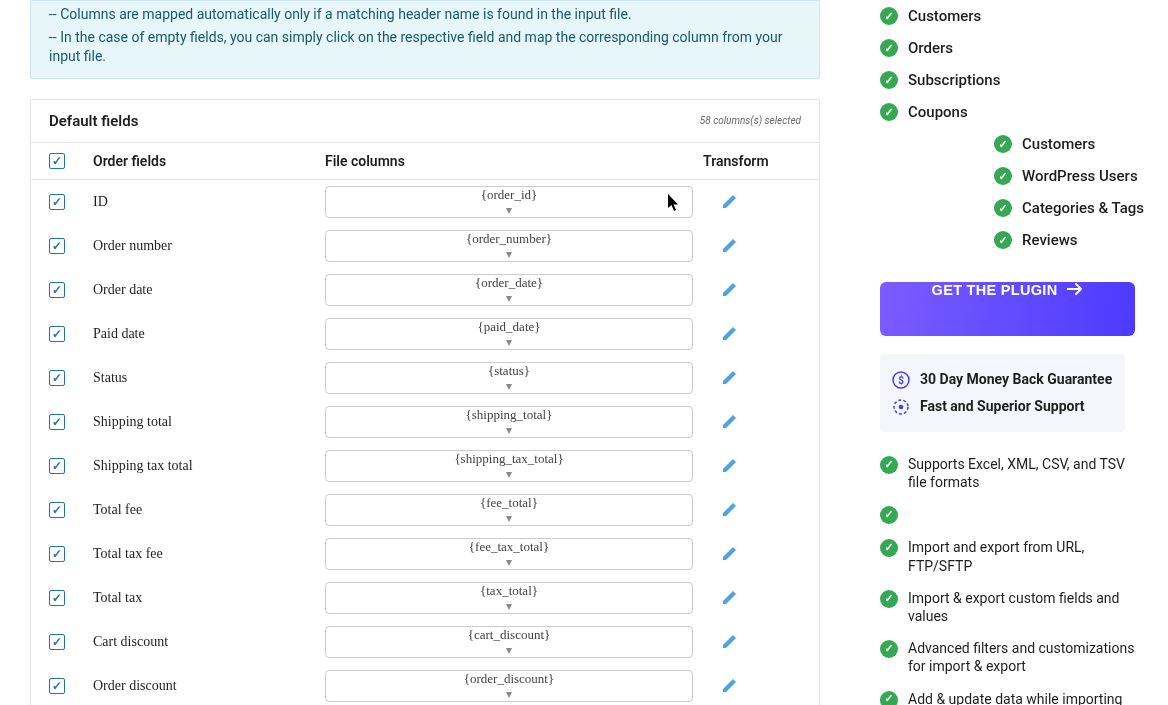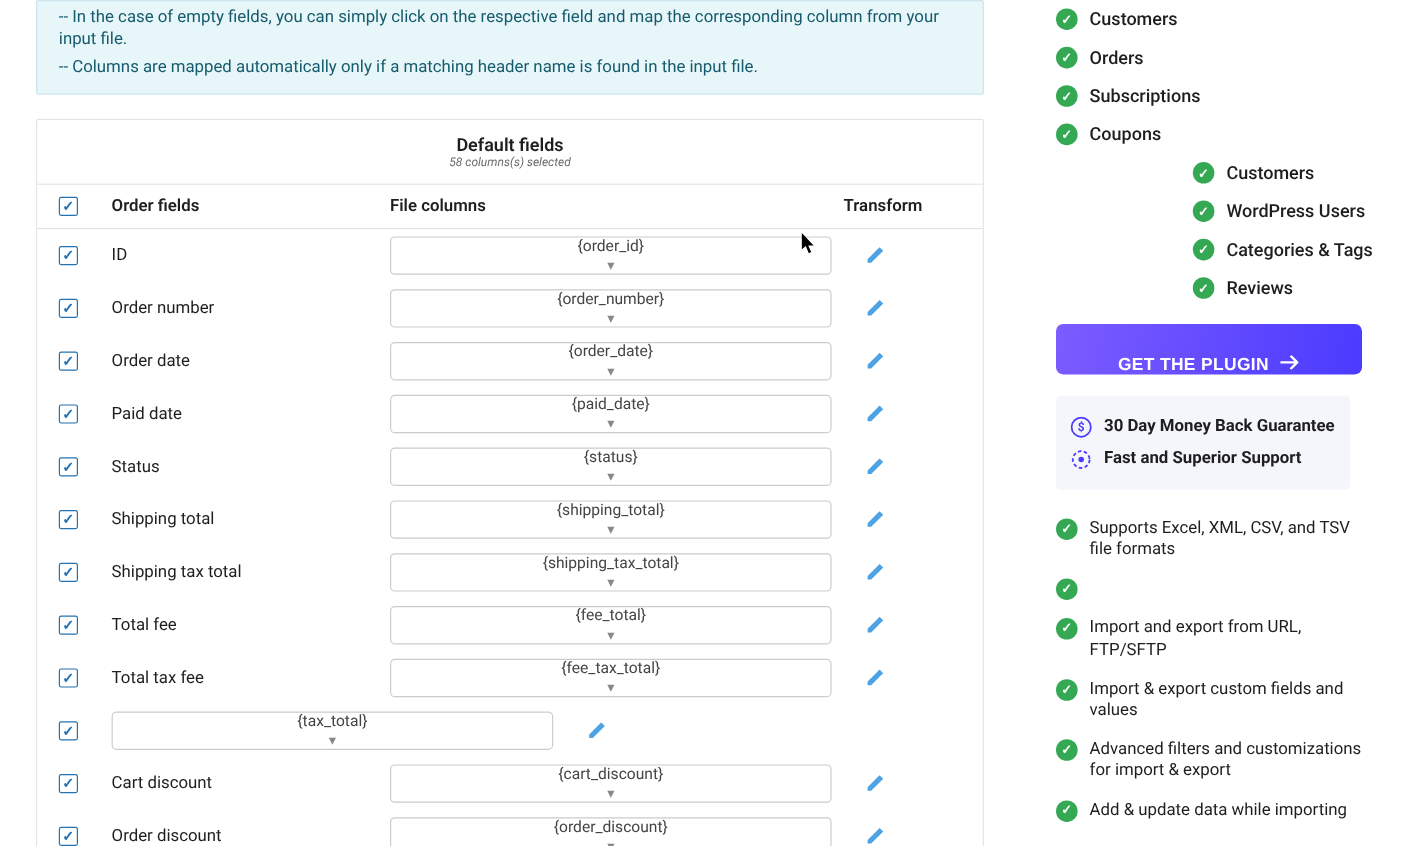--- a/index.html
+++ b/index.html
@@ -31,21 +31,20 @@
     .field-card {
       border: 1px solid #e5e5e5;
       border-radius: 2px;
     }
     .field-card-header {
       display: flex;
       align-items: center;
       justify-content: space-between;
       padding: 12px 18px;
       border-bottom: 1px solid #e5e5e5;
-      flex-direction: column;
     }
     .field-card-title {
       font-size: 15px;
       font-weight: 600;
       color: #1e1e1e;
     }
     .field-card-count {
       font-size: 10px;
       font-style: italic;
       color: #6b6b6b;
@@ -60,20 +59,21 @@
       font-size: 14px;
     }
     .col-master-cb { width: 44px; display: flex; align-items: center; }
     .col-orderf { width: 232px; }
     .col-filecol { width: 378px; }
     .col-transform { flex: 1; }
     .field-row {
       display: flex;
       align-items: center;
       padding: 6px 18px;
+      font-family: Liberation Serif, serif;
     }
     .col-cb { width: 44px; display: flex; align-items: center; padding-left: 0; }
     .checkbox {
       width: 16px; height: 16px;
       border: 1.5px solid #2271b1;
       border-radius: 2px;
       background: #fff;
       display: inline-flex; align-items: center; justify-content: center;
       cursor: pointer;
     }
@@ -143,32 +143,32 @@
       color: #fff;
       display: inline-flex;
       align-items: center; justify-content: center;
       font-size: 11px;
       font-weight: 700;
       margin-right: 10px;
       flex-shrink: 0;
     }
     .cta-button {
       width: 255px;
-      height: 42px;
+      height: 54px;
       border: none;
       border-radius: 6px;
       background: linear-gradient(100deg, #7b5cff, #4b3bff);
       color: #fff;
       font-size: 14.5px;
       font-weight: 700;
       letter-spacing: 0.3px;
       display: inline-flex;
-      align-items: flex-end;
+      align-items: flex-start;
       justify-content: center;
-      margin: 14px 0 18px 0;
+      margin: 26px 0 18px 0;
       cursor: pointer;
     }
     .cta-button .arrow { margin-left: 10px; }
     .badge-card {
       background: #f4f6fb;
       border-radius: 4px;
       padding: 12px 12px;
       width: 245px;
       margin-bottom: 16px;
     }
@@ -198,22 +198,22 @@
       color: #1e1e1e;
       line-height: 1.3;
     }
     .benefit-item .check-circle { margin-top: 1px; }
   </style>
 </head>
 <body>
 
 <div class="main-area">
   <div class="info-box">
+    <p>-- Columns are mapped automatically only if a matching header name is found in the input file.</p>
     <p>-- In the case of empty fields, you can simply click on the respective field and map the corresponding column from your input file.</p>
-    <p>-- Columns are mapped automatically only if a matching header name is found in the input file.</p>
   </div>
 
   <div class="field-card">
     <div class="field-card-header">
       <div class="field-card-title">Default fields</div>
       <div class="field-card-count">58 columns(s) selected</div>
     </div>
 
     <div class="table-head-row">
       <div class="col-master-cb">
@@ -393,20 +393,21 @@
               <svg width="16" height="16" viewBox="0 0 16 16">
                 <path d="M2 11 L10 3 L13 6 L5 14 L2 14 Z M10 3 L12 1 L15 4 L13 6 Z" fill="#4da3e3"></path>
               </svg>
             </span>
           </div>
         </div>
         <div class="field-row">
           <div class="col-cb">
             <span class="checkbox checked"></span>
           </div>
+          <div class="col-label">Total tax</div>
           <div class="col-selectcell">
             <div class="select-box">
               <span>{tax_total}</span>
               <span class="chev">▾</span>
             </div>
           </div>
           <div class="col-editcell">
             <span class="edit-icon">
               <svg width="16" height="16" viewBox="0 0 16 16">
                 <path d="M2 11 L10 3 L13 6 L5 14 L2 14 Z M10 3 L12 1 L15 4 L13 6 Z" fill="#4da3e3"></path>

